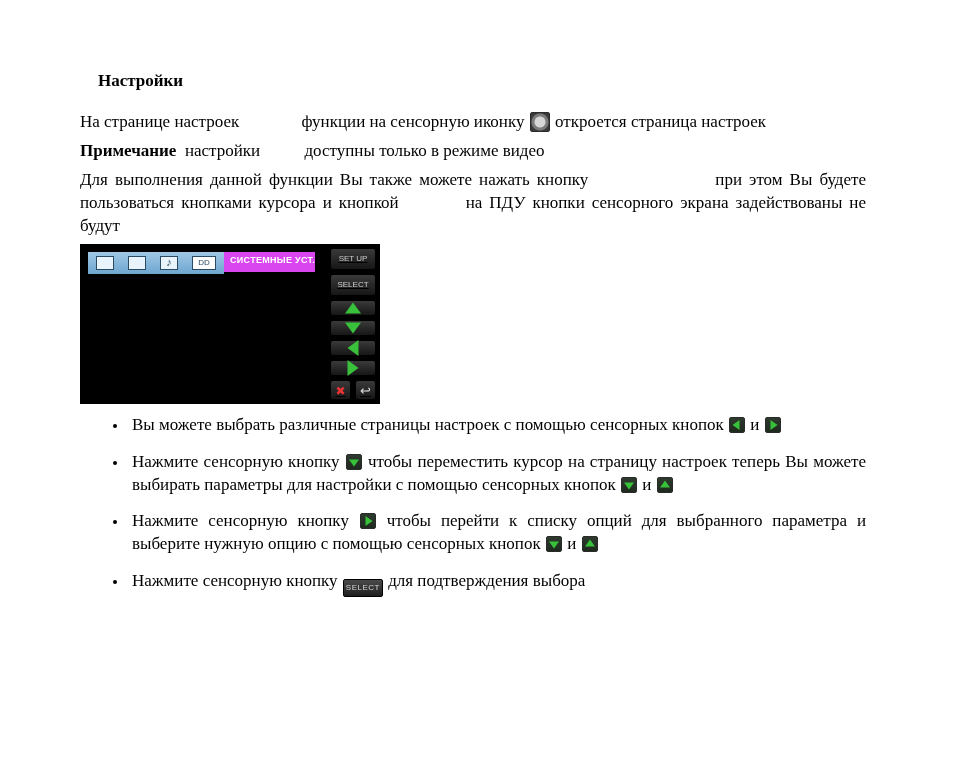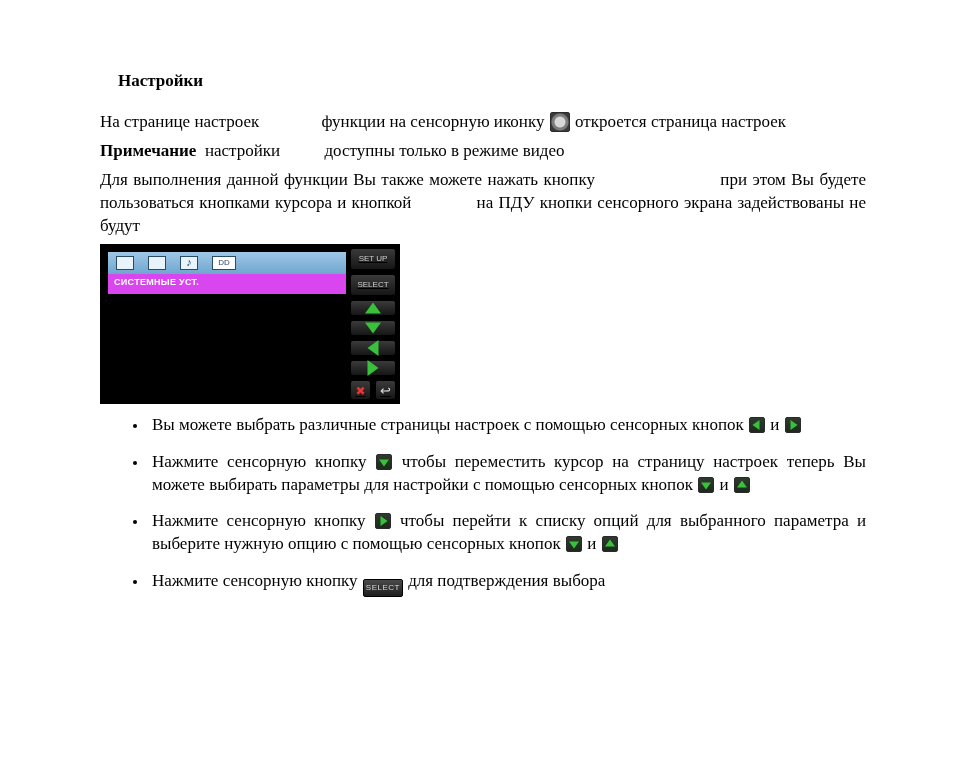--- a/index.html
+++ b/index.html
@@ -8,21 +8,20 @@
     background: #ffffff;
     width: 954px;
     height: 781px;
     font-family: "Times New Roman", Times, serif;
     font-size: 17px;
     color: #000;
     line-height: 1.35;
   }
   .page {
     padding: 70px 88px 0 80px;
-    margin-left: 20px;
   }
   .heading {
     font-weight: bold;
     margin: 0 0 18px 18px;
   }
   p { margin: 0 0 4px 0; }
   .para { margin-bottom: 6px; }
   .justify { text-align: justify; }
   .bold { font-weight: bold; }
   .gap-small { display:inline-block; width:58px; }
@@ -85,21 +84,21 @@
     margin: 6px 0 10px 0;
     background: #000;
     display: flex;
     position: relative;
   }
   .shot .screen {
     margin: 8px 0 8px 8px;
     width: 238px;
     background: #000;
     display: flex;
-    flex-direction: column;
+    flex-direction: row;
   }
   .shot .tabs {
     height: 22px;
     background: linear-gradient(#9fc7e6,#6fa6cf);
     display: flex;
     align-items: center;
     gap: 14px;
     padding: 0 8px;
   }
   .tabs .tabicon {

